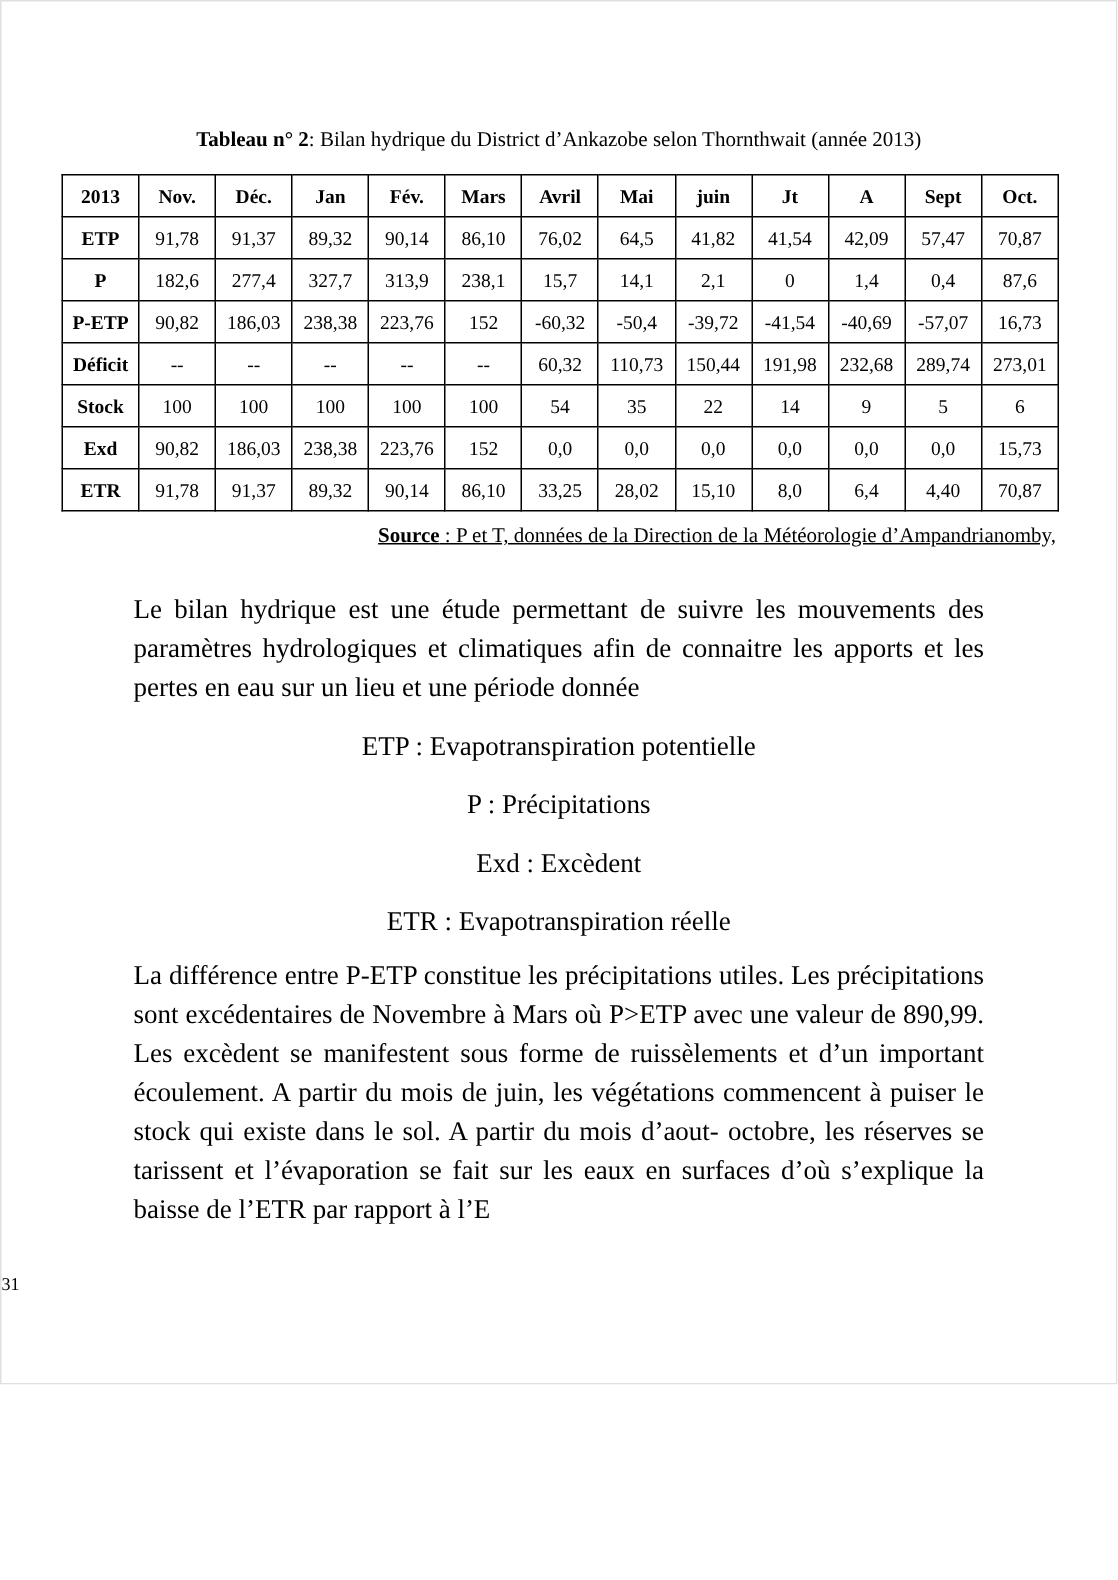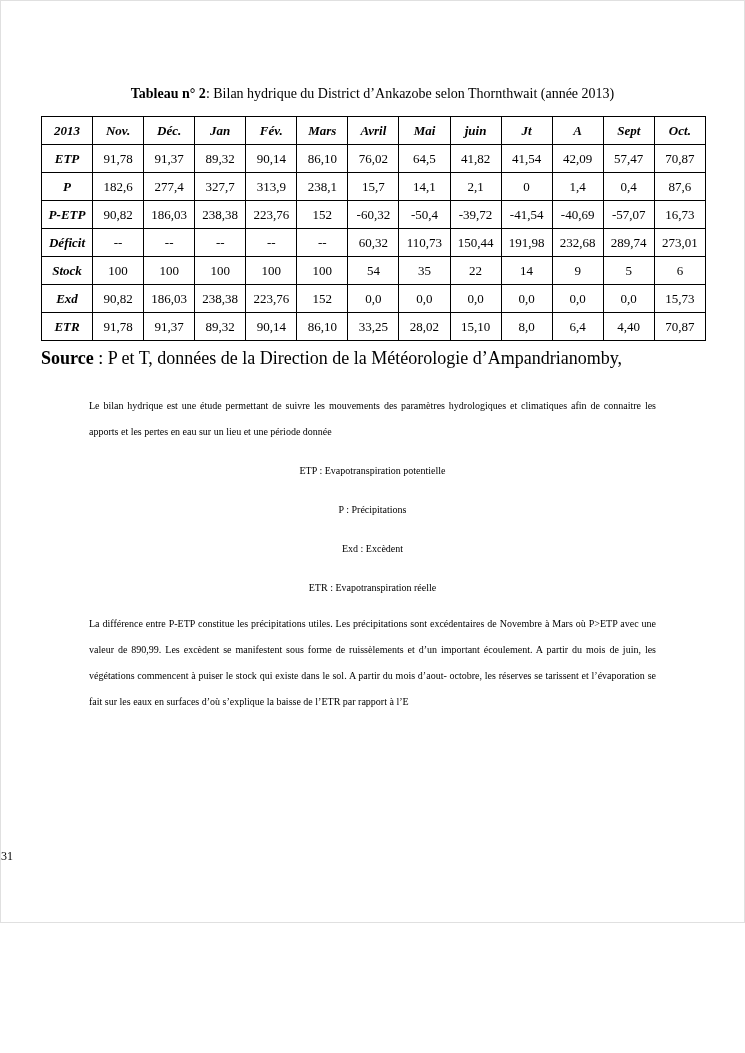--- a/index.html
+++ b/index.html
@@ -30,31 +30,32 @@
     font-size: 13px;
   }
   table.water-table th,
   table.water-table td {
     border: 1px solid #000000;
     text-align: center;
     vertical-align: middle;
     height: 28px;
     padding: 0 1px;
   }
-  table.water-table th { font-weight: bold; font-style: italic; }
+  table.water-table th { font-weight: bold; }
   table.water-table td { font-weight: normal; }
   .source-line {
     margin: 8px 40px 0 40px;
-    text-align: left;
-    font-size: 18px;
+    text-align: right;
+    font-size: 14px;
     line-height: 18px;
+    text-decoration: underline;
   }
   .body-text {
     margin: 16px 88px 0 88px;
-    font-size: 10px;
+    font-size: 18px;
   }
   .para {
     margin: 0;
     line-height: 26px;
   }
   .justify { text-align: justify; }
   .intro { margin-top: 26px; }
   .def { margin-top: 13px; text-align: center; }
   .analysis { margin-top: 10px; }
   .page-number {

